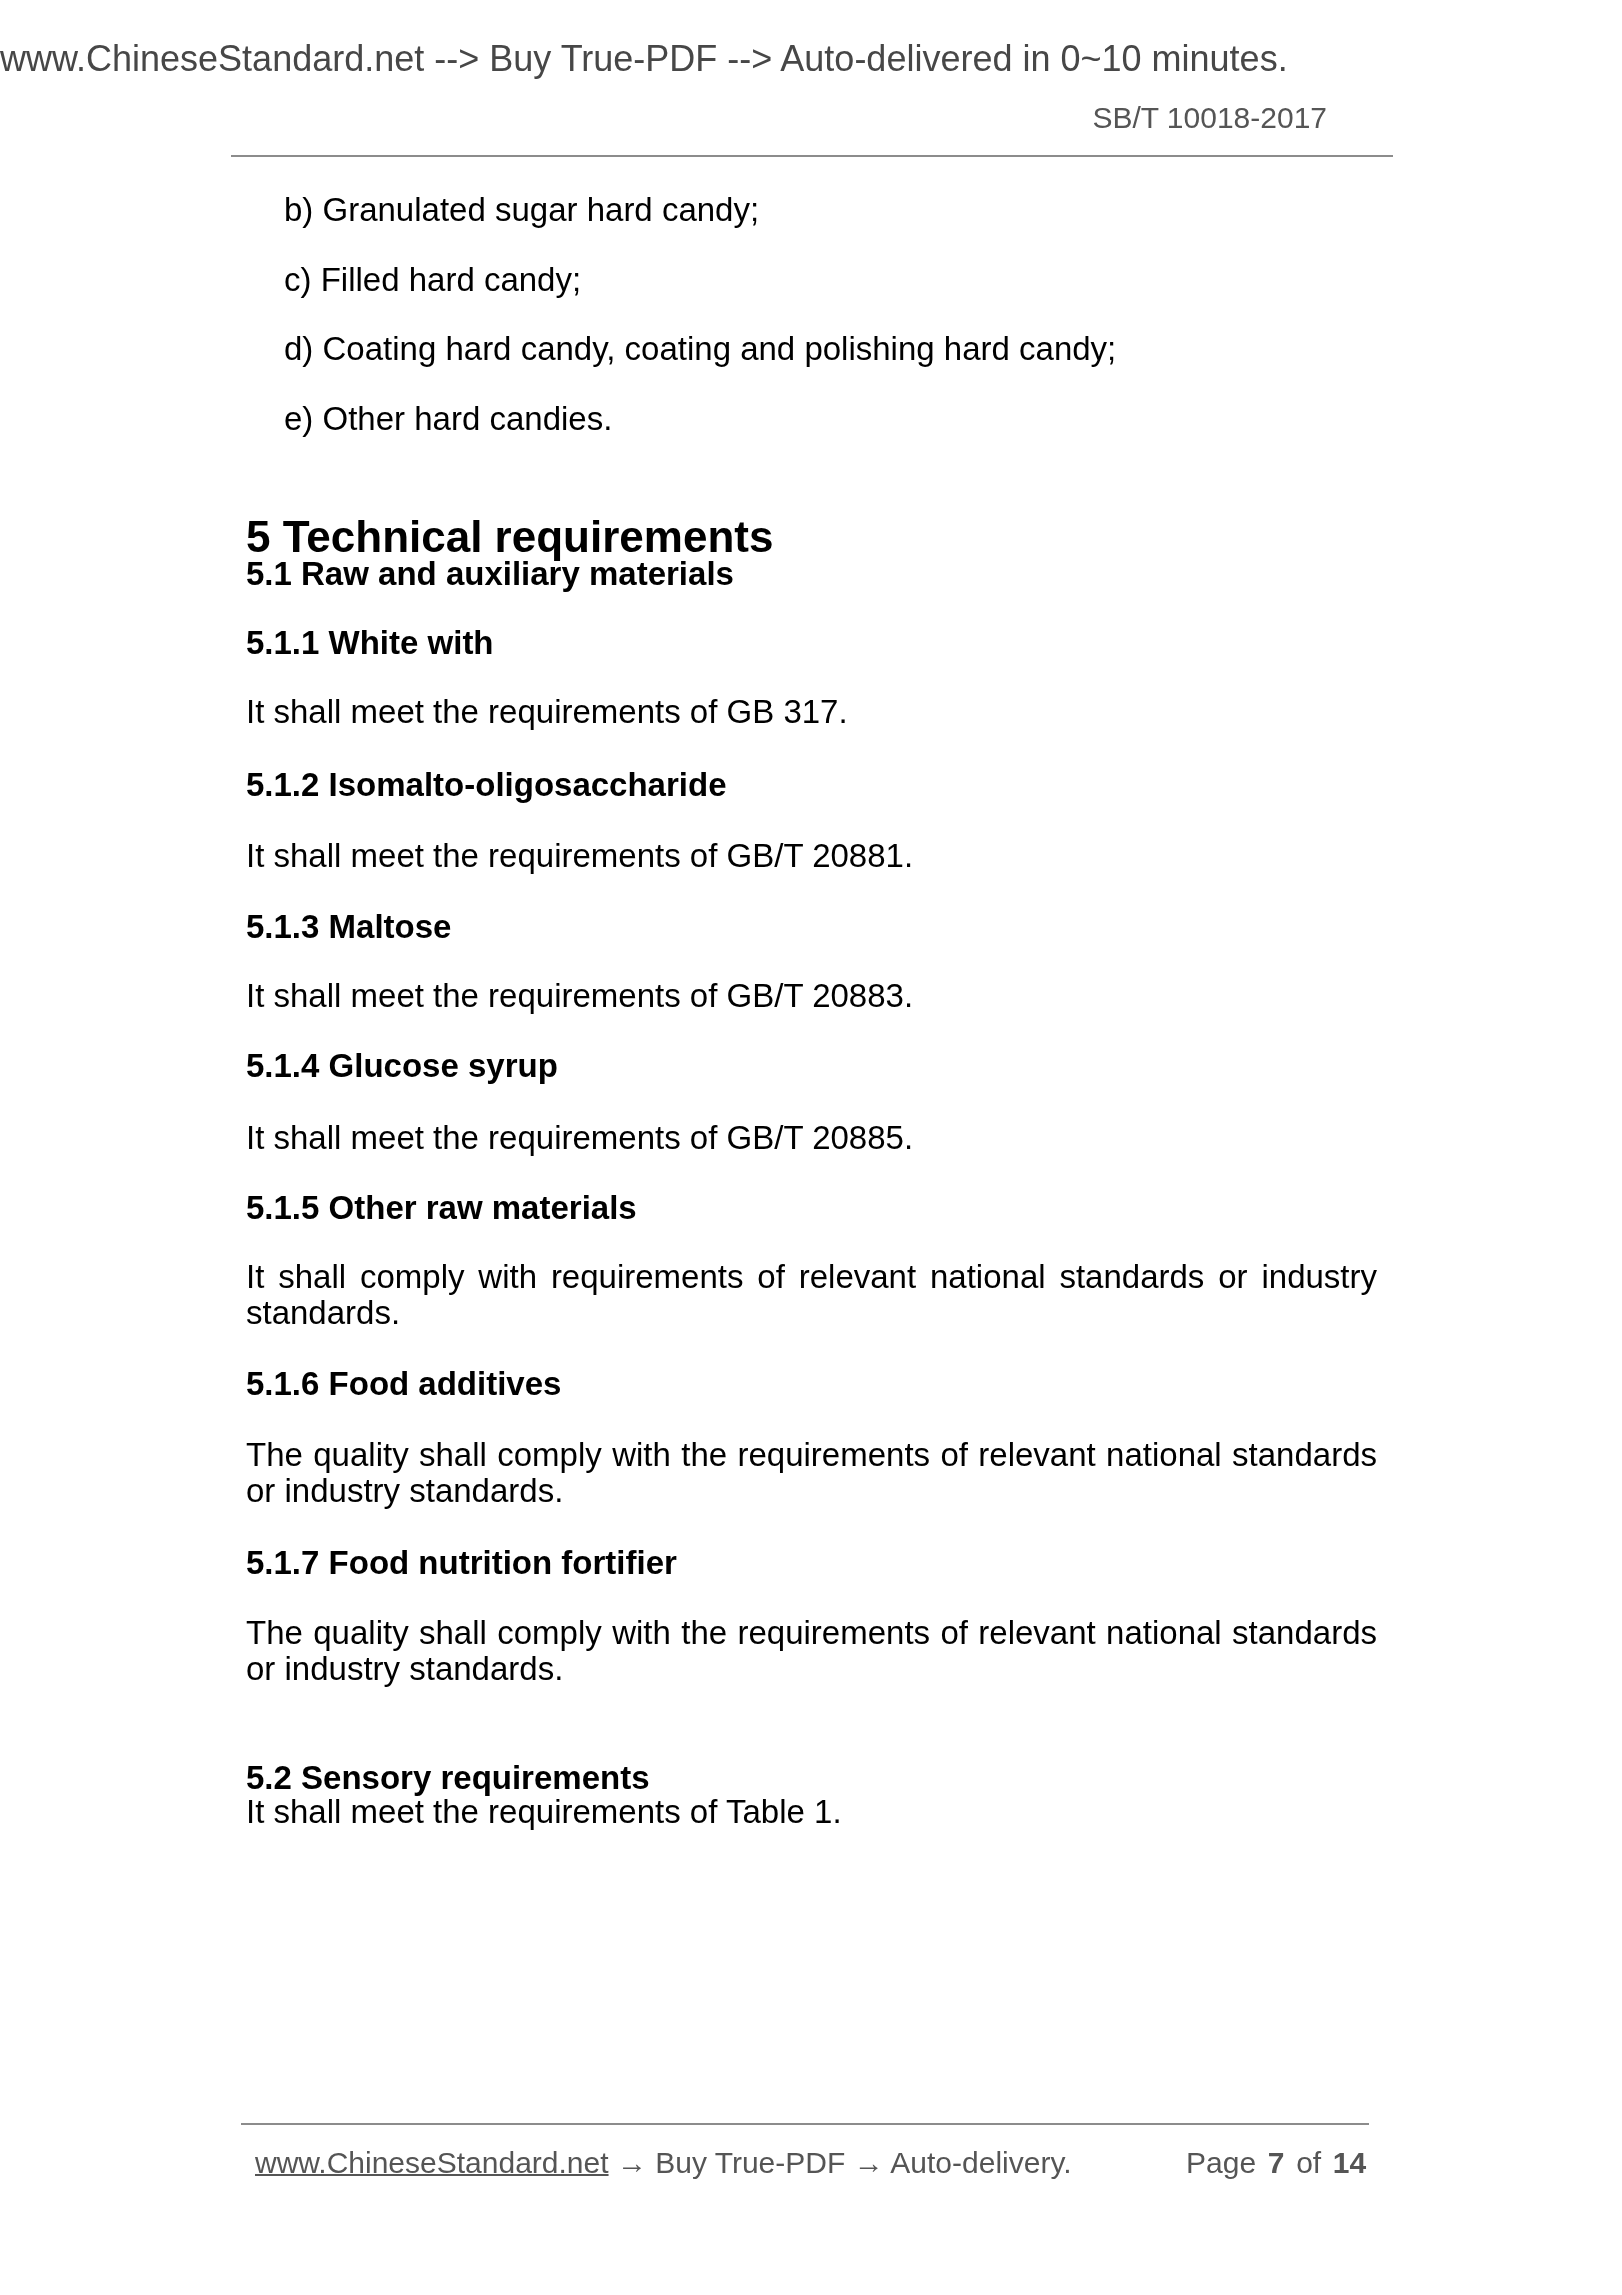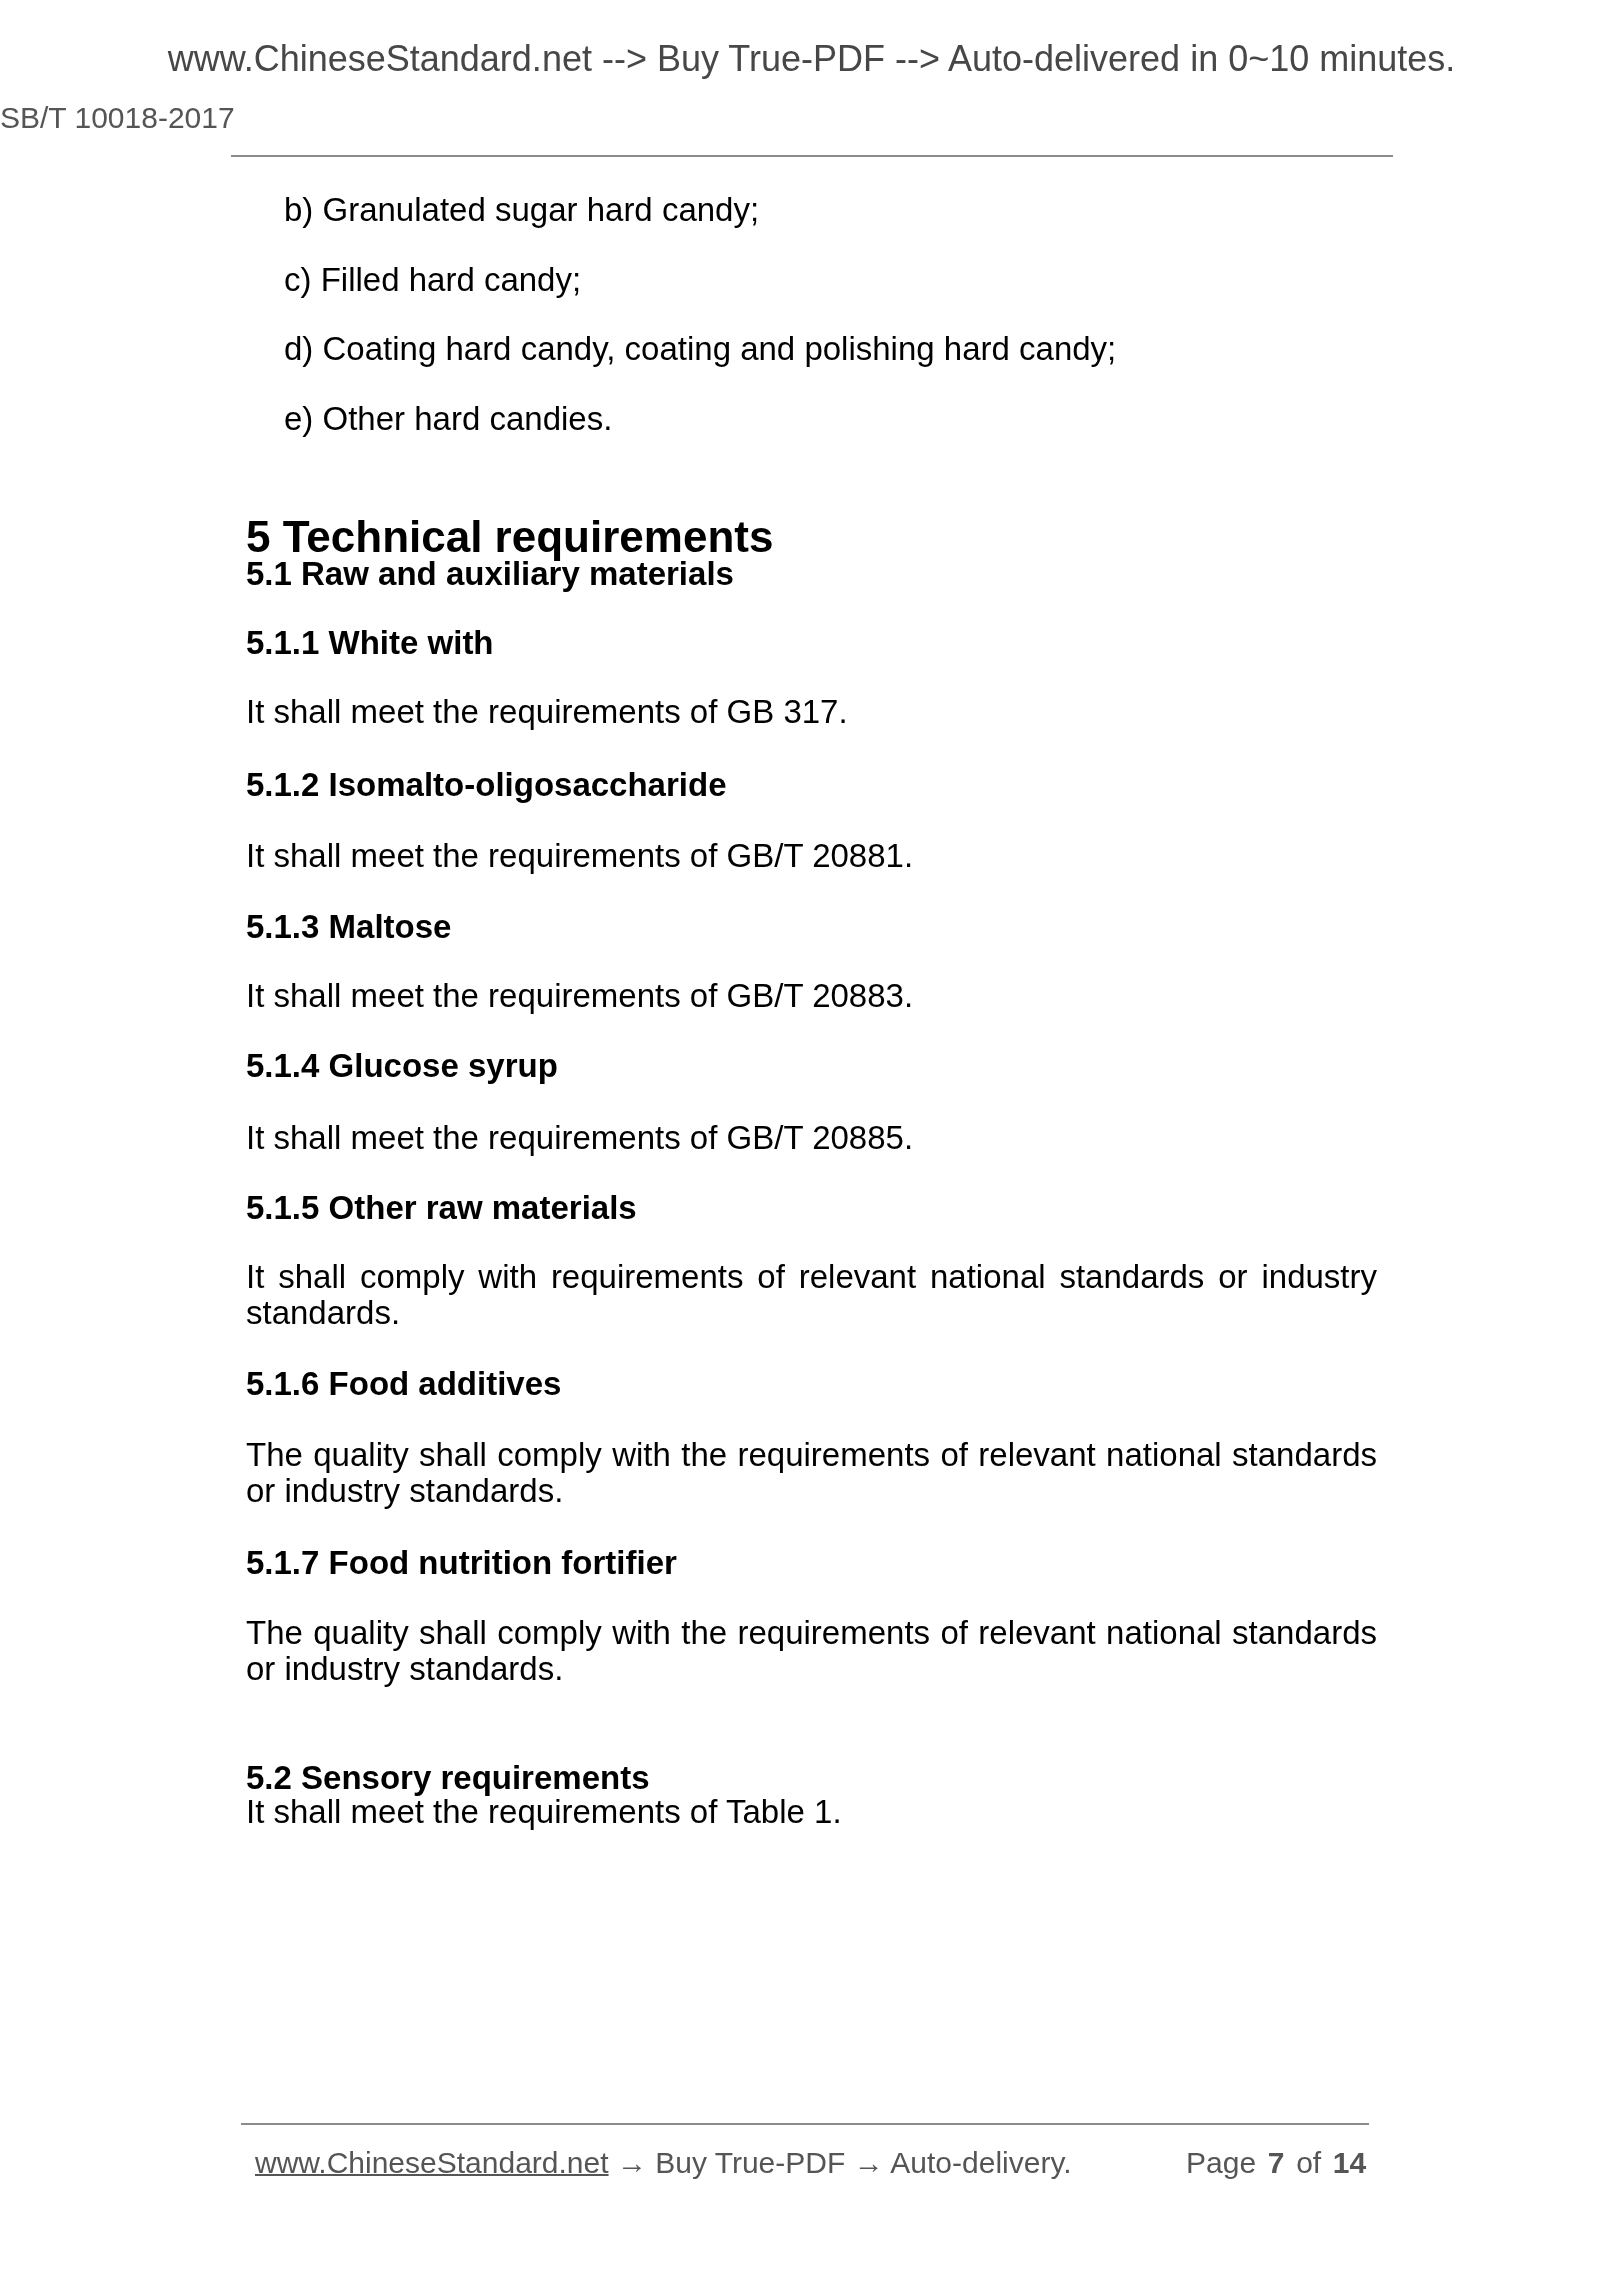--- a/index.html
+++ b/index.html
@@ -1,21 +1,21 @@
 <!DOCTYPE html>
 <html style="font-size:13.3px"><head>
 <meta charset="utf-8">
 <style>
   html, body { margin: 0; padding: 0; background: #ffffff; }
   body { width: 1623px; height: 2295px; position: relative; overflow: hidden;
          font-family: "Liberation Sans", sans-serif; color: #000; }
   .abs { position: absolute; white-space: nowrap; }
-  .hdr-main { left: 0; width: 1623px; text-align: center; top: 38px;
+  .hdr-main { left: 0; width: 1623px; top: 38px;
               font-size: 36px; line-height: 42px; color: #474747; }
-  .hdr-doc { left: 0; width: 1327px; text-align: left; top: 100px;
+  .hdr-doc { left: 0; width: 1327px; text-align: right; top: 100px;
              font-size: 30px; line-height: 35px; color: #555; }
   .rule { position: absolute; height: 1.7px; background: #8c8c8c; }
   .hdr-rule { left: 231px; width: 1162px; top: 155px; }
   .ftr-rule { left: 241px; width: 1128px; top: 2123px; }
   .list-item { left: 284px; font-size: 33px; line-height: 36px; }
   .h1 { left: 246px; font-size: 44px; line-height: 50px; font-weight: bold; margin-top: 40px; }
   .h2 { left: 246px; font-size: 33px; line-height: 36px; font-weight: bold; }
   .p { left: 246px; font-size: 33px; line-height: 36px; }
   .pj { position: absolute; left: 246px; width: 1131px; font-size: 33px;
         line-height: 36px; text-align: justify; text-align-last: left; white-space: normal; }

